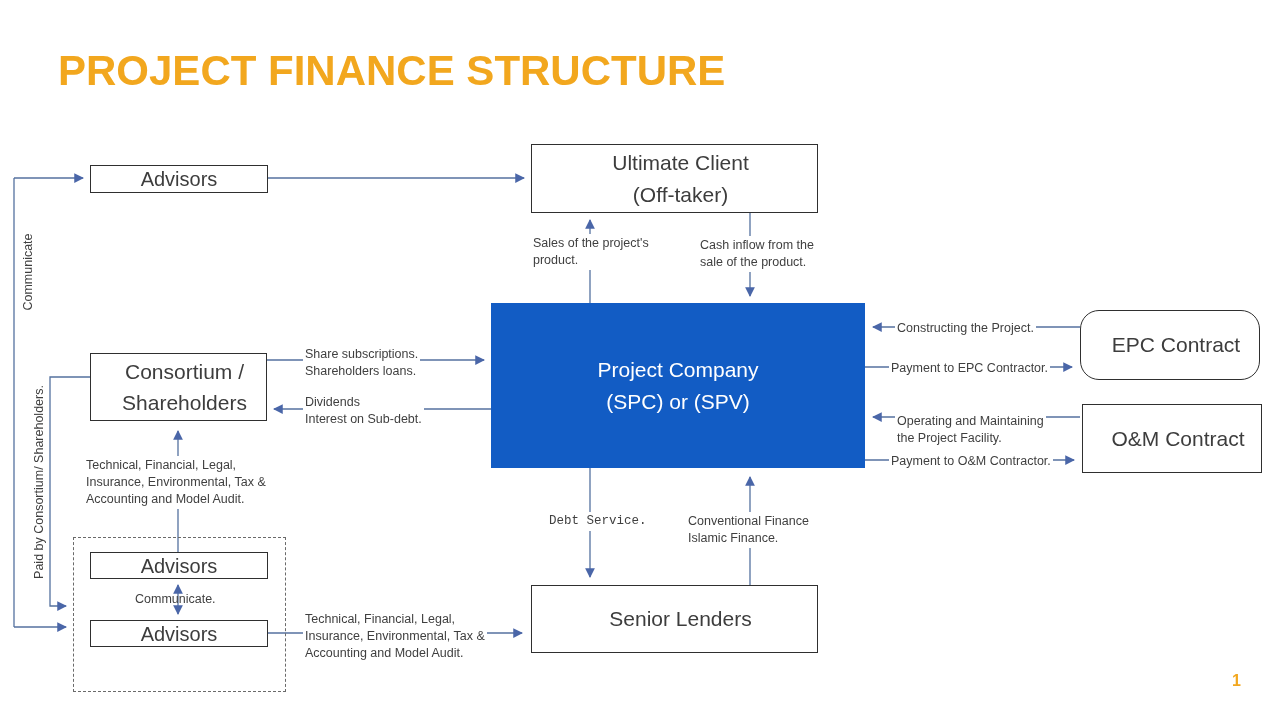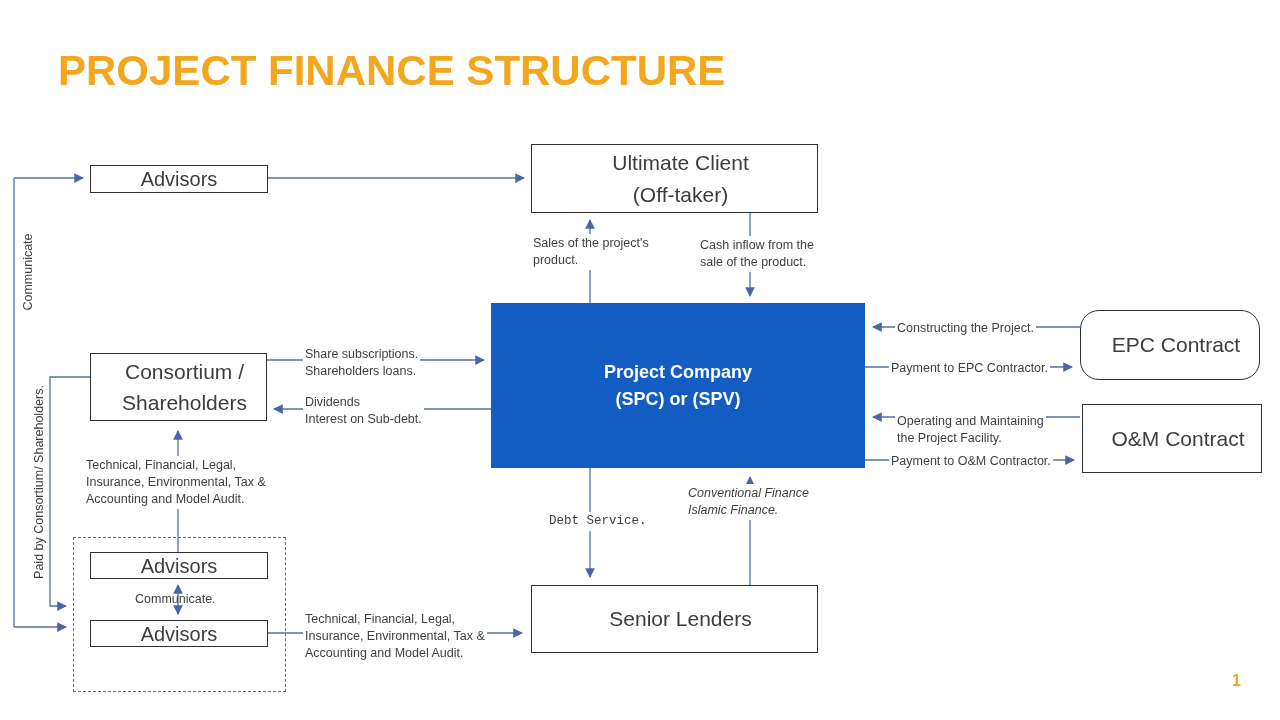--- a/index.html
+++ b/index.html
@@ -24,21 +24,21 @@
     background:#ffffff;border:1.5px solid #2f2f2f;
     display:flex;align-items:center;justify-content:center;
     text-align:center;color:#3d3d3d;
     white-space:pre-line;line-height:1.5;
     box-sizing:border-box;
   }
   .node.small{font-size:20px;line-height:1.1;}
   .node.medium{font-size:21px;padding-left:12px;}
   .node.primary{
     background:var(--box-blue,#125CC4);
-    border:none;color:#ffffff;font-weight:700;font-size:18px;
+    border:none;color:#ffffff;font-weight:400;font-size:21px;
   }
   .dashed-group{
     position:absolute;z-index:0;background:transparent;
     border:1.2px dashed #6a6a6a;box-sizing:border-box;
   }
 
   .flow-label{
     position:absolute;z-index:2;
     font-size:12.5px;line-height:1.35;color:#3f3f3f;
     white-space:pre-line;background:#ffffff;padding:1px 2px;
@@ -145,21 +145,21 @@
 
   <div class="flow-label" style="left:889px;top:359px;">Payment to EPC Contractor.</div>
 
   <div class="flow-label" style="left:895px;top:412px;">Operating and Maintaining
 the Project Facility.</div>
 
   <div class="flow-label" style="left:889px;top:452px;">Payment to O&amp;M Contractor.</div>
 
   <div class="flow-label" style="left:547px;top:512px;font-family:Liberation Mono, monospace;">Debt Service.</div>
 
-  <div class="flow-label" style="left:686px;top:484px;font-style:italic;">Conventional Finance
+  <div class="flow-label" style="left:686px;top:512px;">Conventional Finance
 Islamic Finance.</div>
 
   <div class="flow-label" style="left:84px;top:456px;">Technical, Financial, Legal,
 Insurance, Environmental, Tax &amp;
 Accounting and Model Audit.</div>
 
   <div class="flow-label" style="left:303px;top:610px;">Technical, Financial, Legal,
 Insurance, Environmental, Tax &amp;
 Accounting and Model Audit.</div>
 

